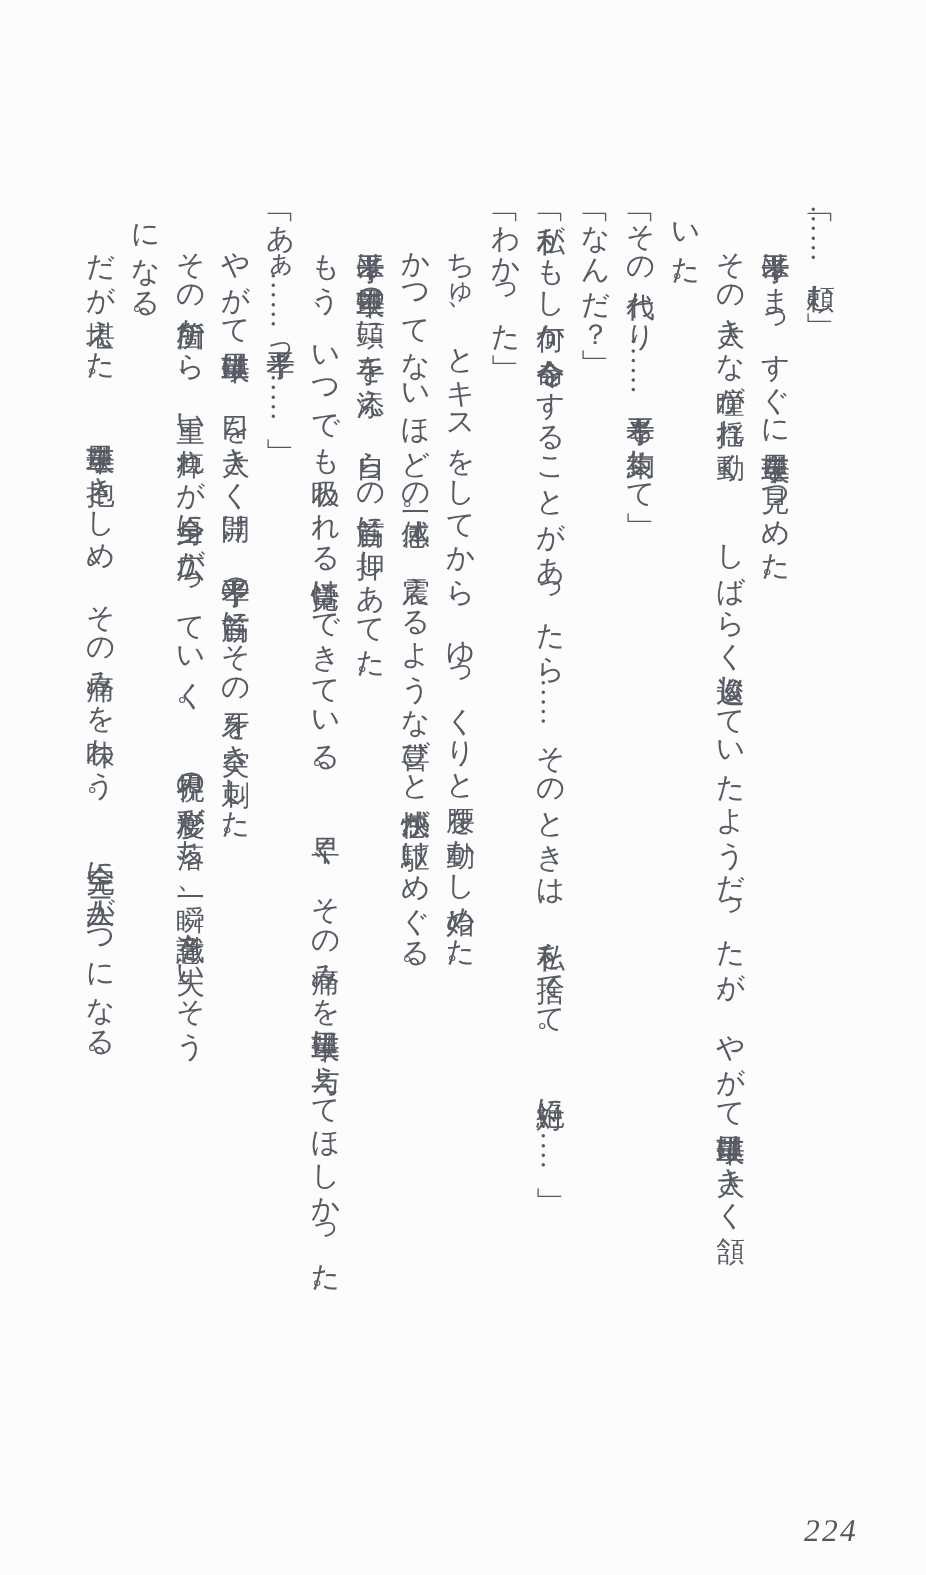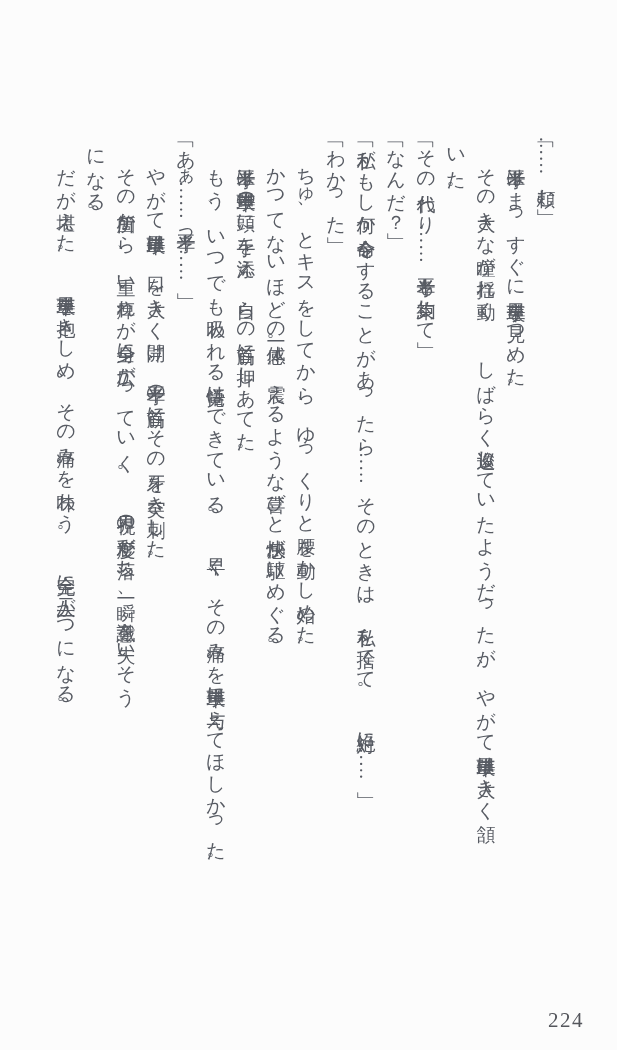--- a/index.html
+++ b/index.html
@@ -25,23 +25,23 @@
     line-height: 30px;          
     letter-spacing: 0.3px;
     color: var(--ink, #575b63);
   }
   .tline { display: block; white-space: pre; }
   .tline.indent { padding-top: 19px; }  
   .page-number {
     position: absolute;
     left: 536px; top: 1008px;
     font-size: 21px;
+    font-style: italic;
     letter-spacing: 1.5px;
     color: #54565c;
-    margin-left: 12px;
   }
 </style>
 </head>
 <body>
 
 <div class="book-page" style="--page-bg: #fcfcfc; --ink: #575b63;">
   <div class="text-block" id="text-block">
       <div class="tline">「……頼む」</div>
       <div class="tline indent">孝平はまっすぐに瑛里華を見つめた。</div>
       <div class="tline indent">その大きな瞳が揺れ動く。　しばらく逡巡していたようだったが、やがて瑛里華は大きく頷</div>

